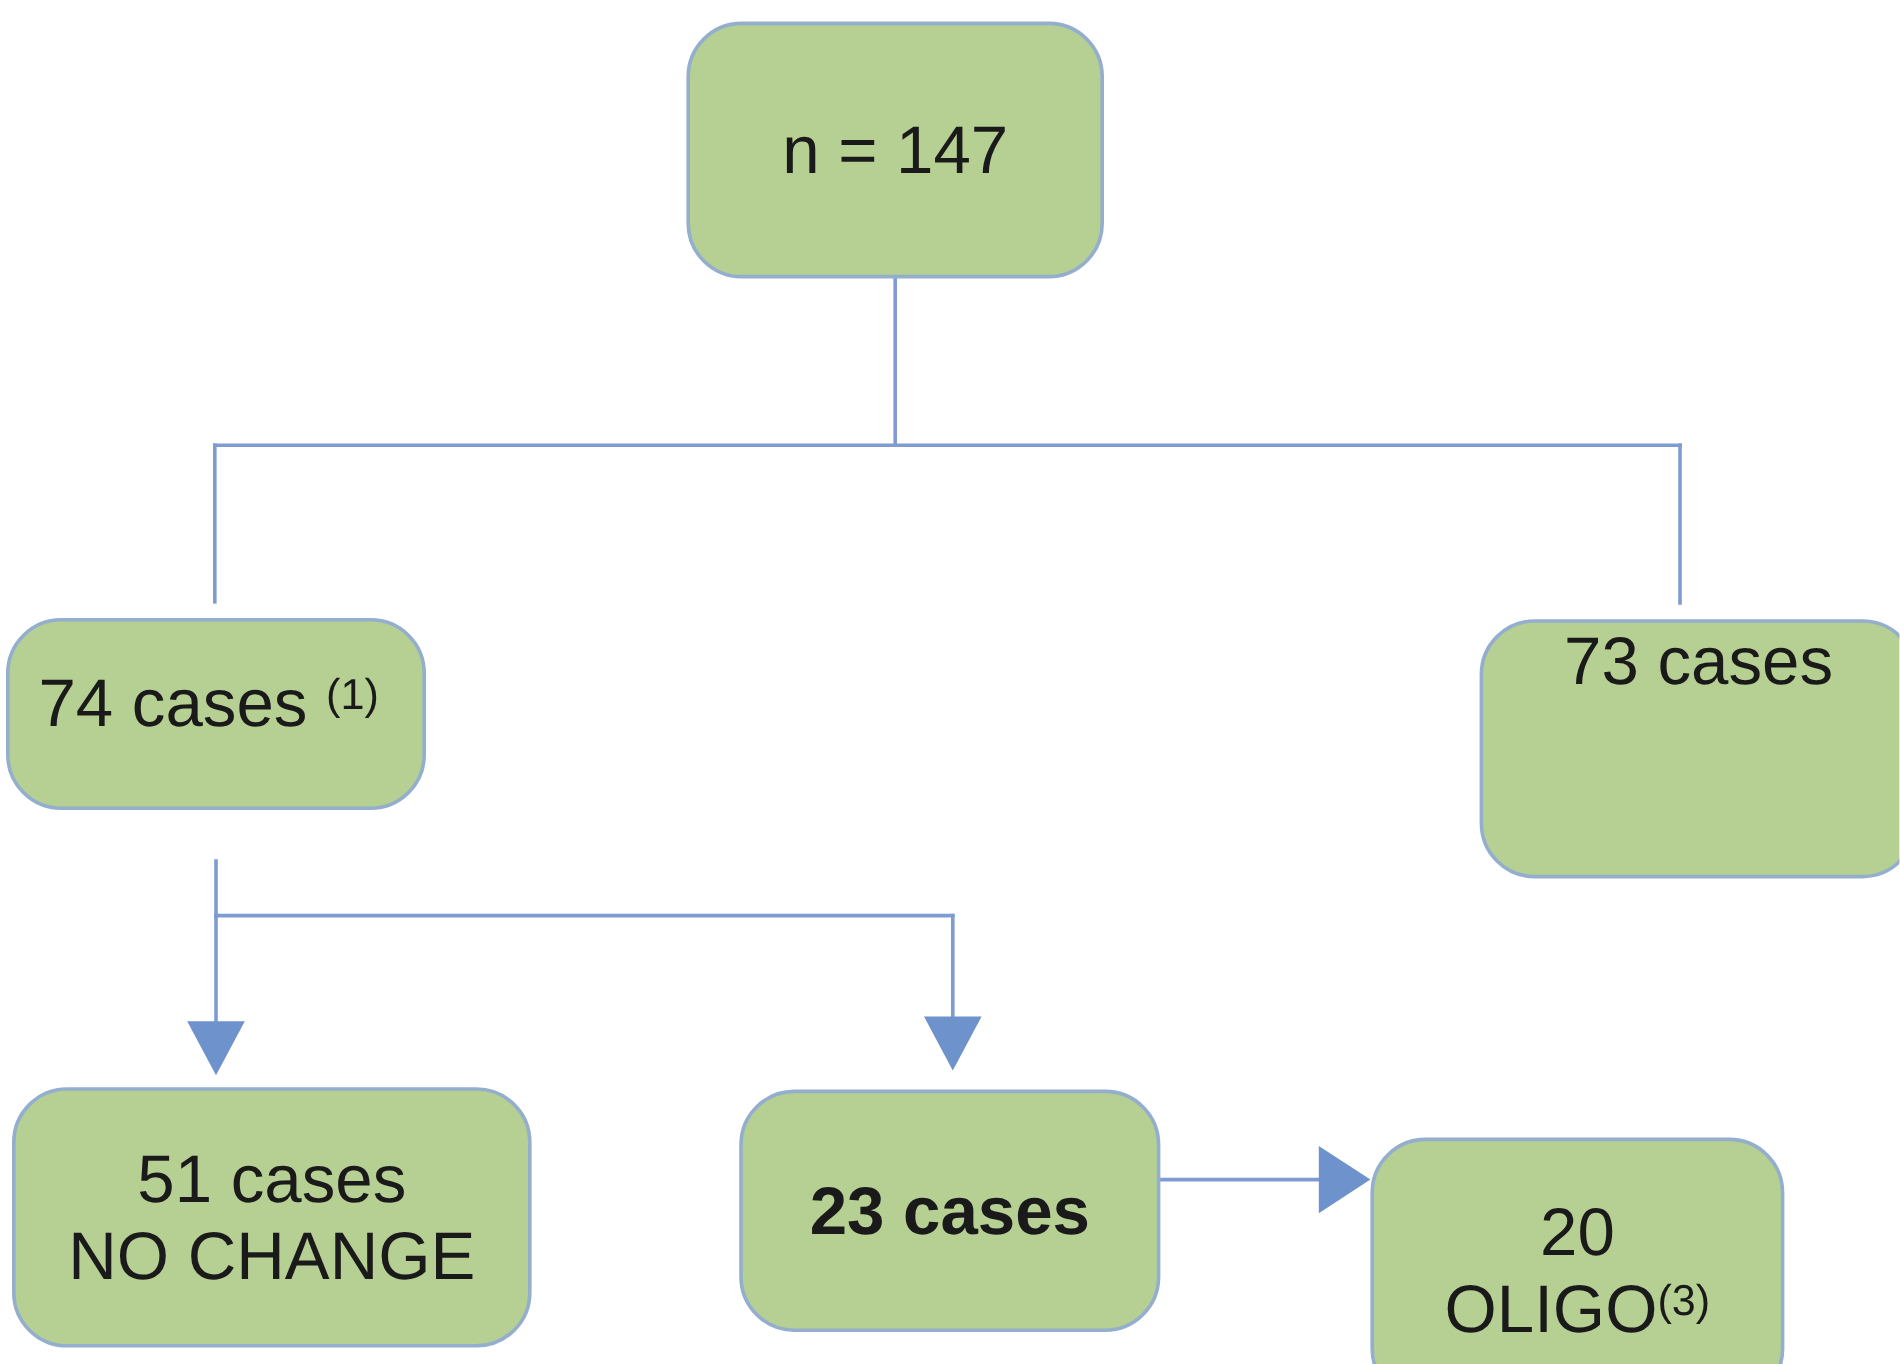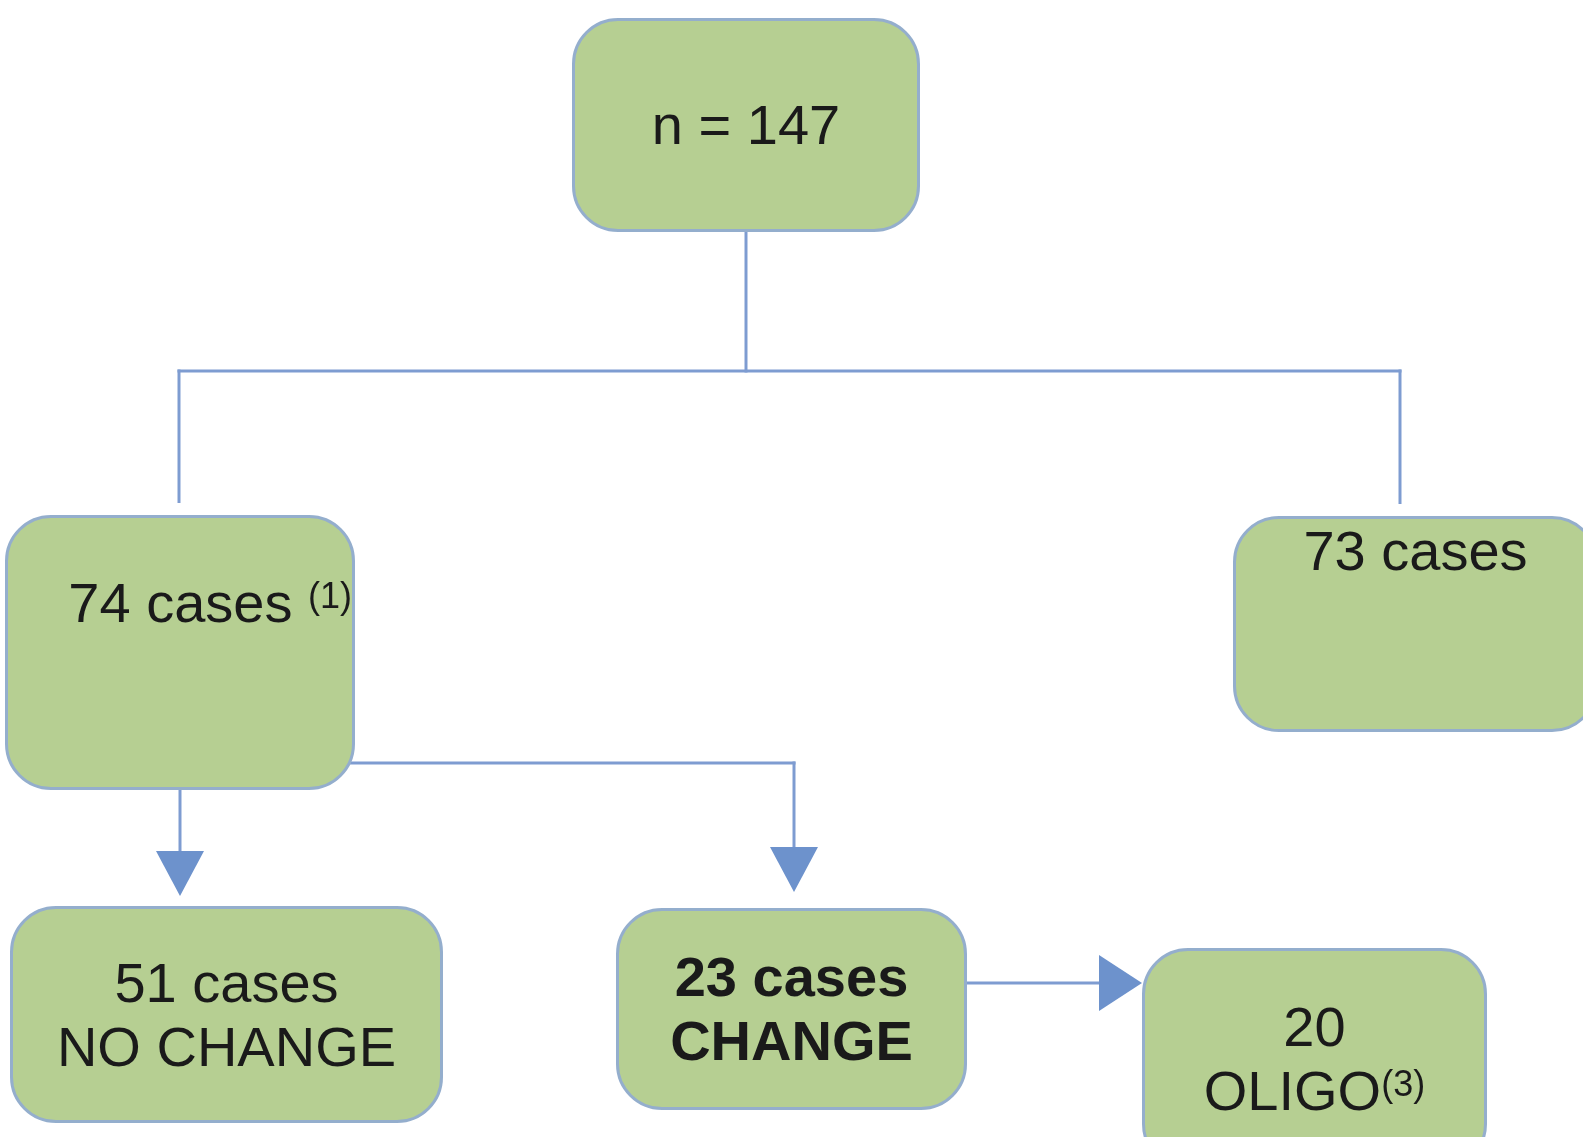--- a/index.html
+++ b/index.html
@@ -44,23 +44,23 @@
     margin-top: 13px;
   }
   .node .line { white-space: nowrap; }
   .sup {
     font-size: 36px;
     vertical-align: 14px;
     line-height: 0;
   }
   
   #node-root        { left: 572px;  top: 5px;   width: 348px; height: 214px; }
-  #node-74-cases    { left: 5px;    top: 502px; width: 350px; height: 275px;
-                      justify-content: flex-start; align-items: flex-end;
-                      text-align: left; padding: 53px 0 0 24px; }
+  #node-74-cases    { left: 5px;    top: 502px; width: 350px; height: 160px;
+                      justify-content: flex-start; align-items: flex-start;
+                      text-align: left; padding: 36px 0 0 24px; }
   #node-73-nos      { left: 1233px; top: 503px; width: 365px; height: 216px; justify-content: space-between; }
   #node-no-change   { left: 10px;   top: 893px; width: 433px; height: 217px; }
   #node-change      { left: 616px;  top: 895px; width: 351px; height: 202px; font-weight: bold; }
   #node-oligo       { left: 1142px; top: 935px; width: 345px; height: 222px; }
 </style>
 </head>
 <body>
 
 <div id="canvas">
 
@@ -101,21 +101,20 @@
     <span class="line">73 cases</span>
   </div>
 
   <div class="node" id="node-no-change">
     <span class="line">51 cases</span>
     <span class="line">NO CHANGE</span>
   </div>
 
   <div class="node" id="node-change">
     <span class="line">23 cases</span>
-    <span class="line">CHANGE</span>
   </div>
 
   <div class="node" id="node-oligo">
     <span class="line">20</span>
     <span class="line"><span>OLIGO</span><span class="sup">(3)</span></span>
   </div>
 
 </div>
 
 </body></html>

